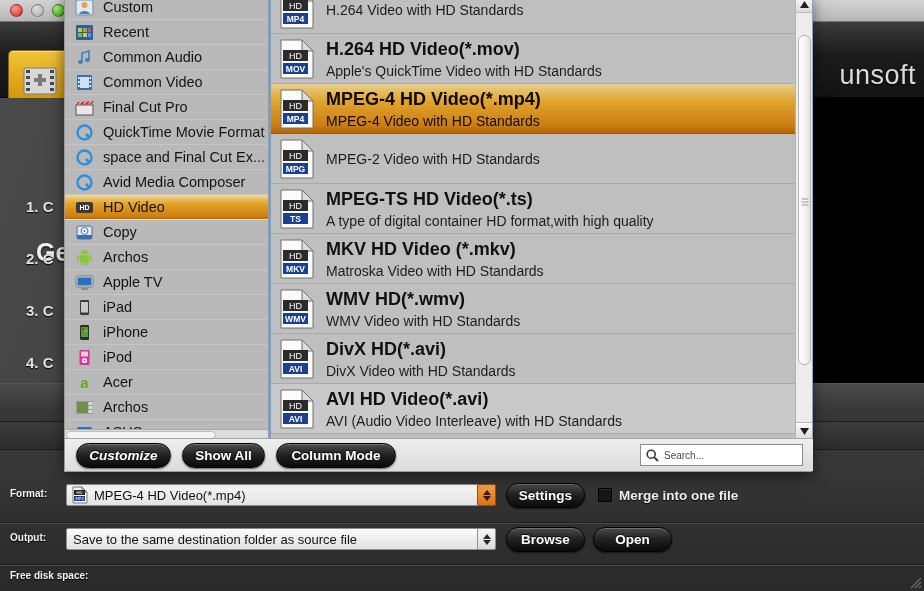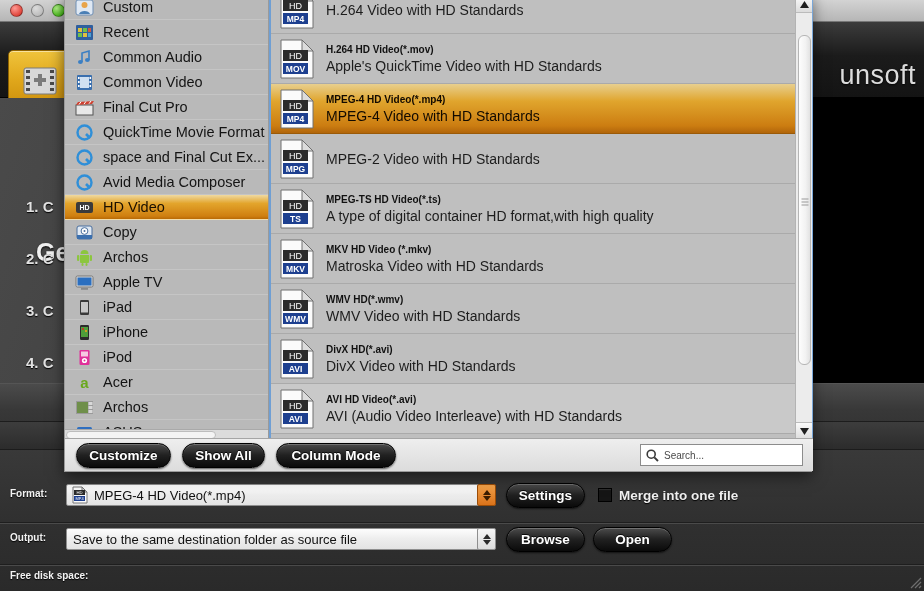--- a/index.html
+++ b/index.html
@@ -149,21 +149,21 @@
   .fmtlist-inner { position:absolute; left:0; top:-12px; width:527px; }
   .fmt-row {
     position:relative; height:50px; display:flex; align-items:center;
     border-bottom:1px solid #aaa;
     background:#bfbfbf;
   }
   .fmt-row.sel { background: linear-gradient(#e8cf8e, #e0a52d 35%, #cc7d11 85%, #b1650a); border-bottom:1px solid #9a5a08; }
   .fmt-row.hover { background:#c9c9c9; }
   .fmt-ico { width:35px; height:40px; margin:0 12px 0 8px; flex:0 0 35px; position:relative; }
   .fmt-texts { display:flex; flex-direction:column; justify-content:center; gap:3px; }
-  .fmt-name { font-size:10px; font-weight:bold; color:#111; }
+  .fmt-name { font-size:18px; font-weight:bold; color:#111; }
   .fmt-desc { font-size:14px; color:#1d1d1d; }
   .fmt-row.sel .fmt-name, .fmt-row.sel .fmt-desc { color:#120a00; }
 
   .vscroll {
     position:absolute; right:0; top:0; width:17px; height:443px;
     background:#f0f0f0; border-left:1px solid #b3b3b3;
   }
   .vs-arrow { width:17px; height:17px; background:linear-gradient(#fbfbfb,#dcdcdc); border-bottom:1px solid #bbb; display:flex; align-items:center; justify-content:center; }
   .vs-arrow.bot { position:absolute; bottom:0; border-top:1px solid #bbb; border-bottom:none; }
   .vs-track { position:absolute; top:17px; bottom:17px; left:0; width:17px; background:#ececec; }
@@ -671,21 +671,21 @@
         </div>
         <div class="vs-arrow bot">
           <svg width="9" height="7" viewBox="0 0 9 7">
               <path d="M4.5 7L0 0h9z" fill="#1f1f1f"></path>
             </svg>
         </div>
       </div>
     </div>
 
     <div class="popo-footer">
-      <div class="pill" style="left:11px; top:4px; width:95px;">Customize</div>
+      <div class="pill" style="left:11px; top:4px; width:95px;font-style:italic;">Customize</div>
       <div class="pill" style="left:117px; top:4px; width:83px;">Show All</div>
       <div class="pill" style="left:211px; top:4px; width:120px;">Column Mode</div>
       <div class="search-box">
         <svg width="13" height="13" viewBox="0 0 13 13">
           <circle cx="5.2" cy="5.2" r="4" fill="none" stroke="#3a3a3a" stroke-width="1.6"></circle>
           <line x1="8.3" y1="8.3" x2="12" y2="12" stroke="#3a3a3a" stroke-width="1.9"></line>
         </svg>
         <span class="search-ph">Search...</span>
       </div>
     </div>

